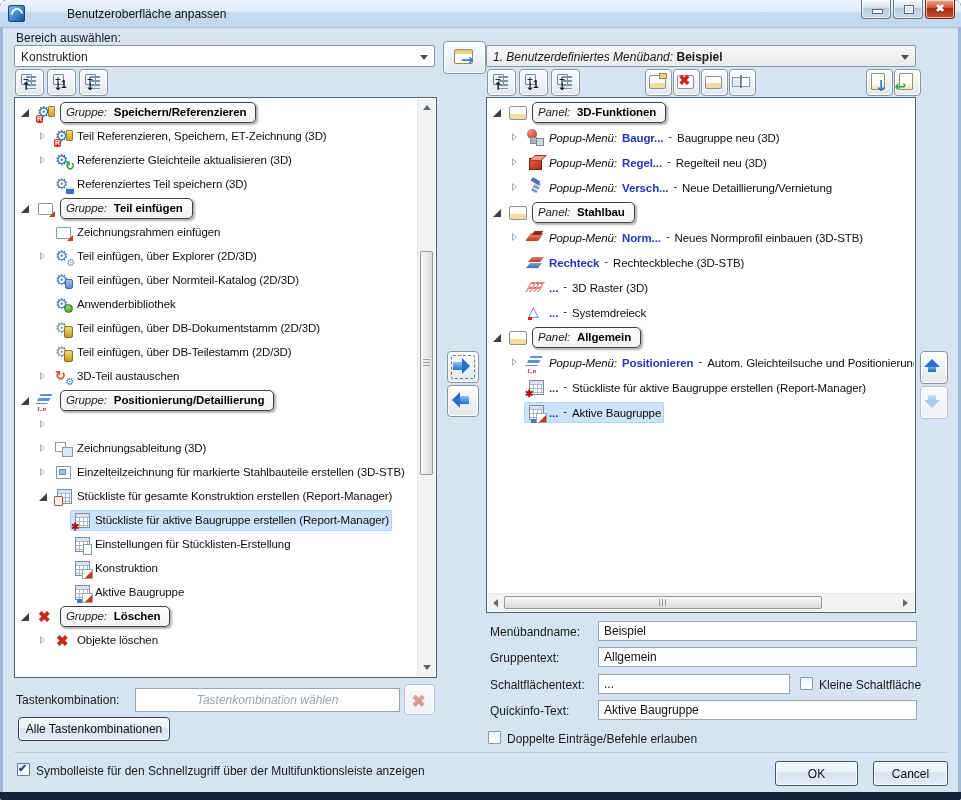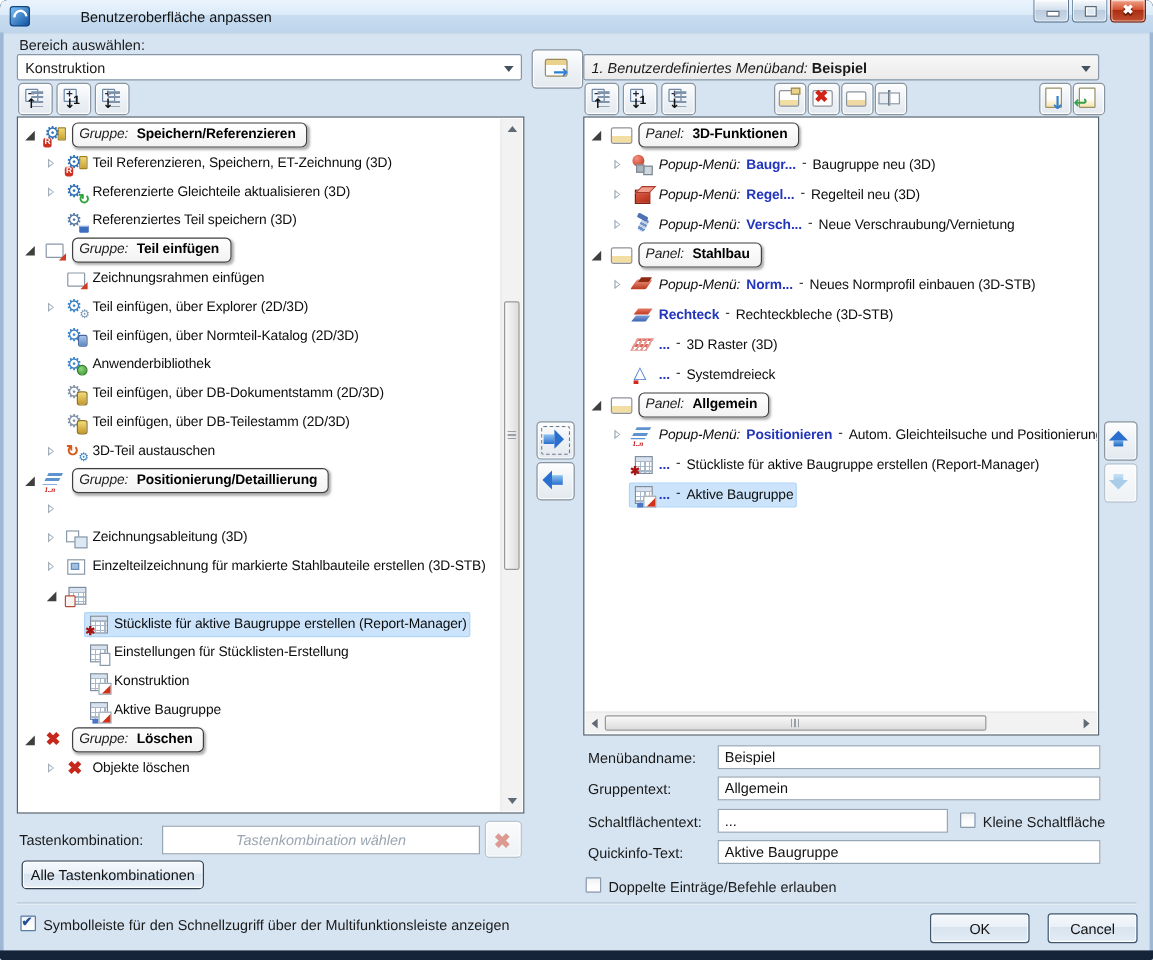--- a/index.html
+++ b/index.html
@@ -351,20 +351,21 @@
           <span class="exp c"></span>
           <span class="rwrap">
             <span class="icon i-single-drawing"></span>
             <span class="desc">Einzelteilzeichnung für markierte Stahlbauteile erstellen (3D-STB)</span>
           </span>
         </div>
         <div class="trow ind2" style="height: 24px;">
           <span class="exp e"></span>
           <span class="rwrap">
             <span class="icon i-bom-main"></span>
+            <span class="desc">Stückliste für gesamte Konstruktion erstellen (Report-Manager)</span>
           </span>
         </div>
         <div class="trow ind3" style="height: 24px;">
           <span class="exp n"></span>
           <span class="rwrap selected">
             <span class="icon i-bom-active"></span>
             <span class="desc">Stückliste für aktive Baugruppe erstellen (Report-Manager)</span>
           </span>
         </div>
         <div class="trow ind3" style="height: 24px;">
@@ -478,21 +479,21 @@
             <span class="desc">Regelteil neu (3D)</span>
           </span>
         </div>
         <div class="trow ind2" style="height: 25px;">
           <span class="exp c"></span>
           <span class="rwrap">
             <span class="icon i-screw"></span>
             <span class="mpre">Popup-Menü:</span>
             <span class="blue">Versch...</span>
             <span class="dash">-</span>
-            <span class="desc">Neue Verschraubung/Vernietung</span>
+            <span class="desc">Neue Detaillierung/Vernietung</span>
           </span>
         </div>
         <div class="trow ind1" style="height: 25px;">
           <span class="exp e"></span>
           <span class="rwrap">
             <span class="icon i-panel"></span>
             <span class="gbox">
               <span class="gpre">Panel:</span>
               <span class="gname">Stahlbau</span>
             </span>

